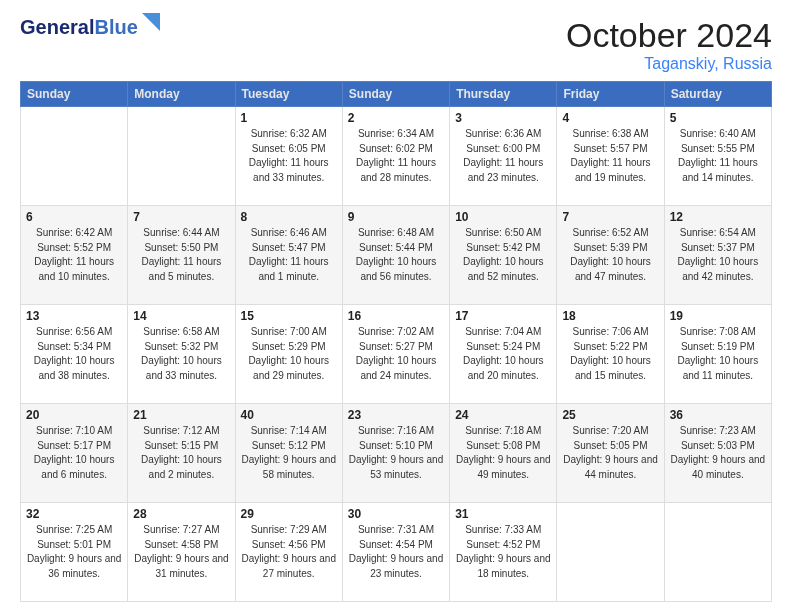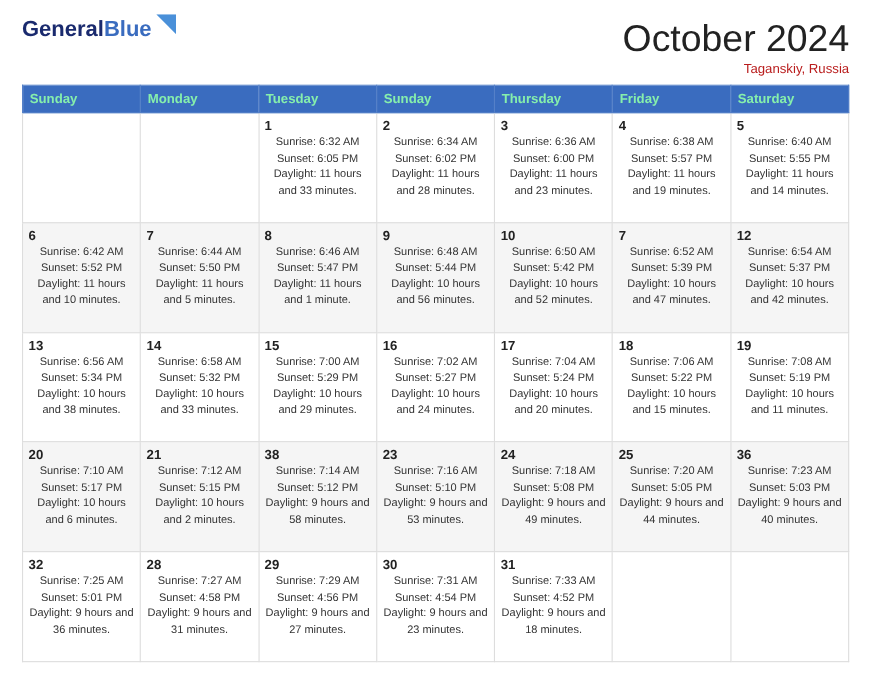--- a/index.html
+++ b/index.html
@@ -40,32 +40,32 @@
     }
     .title-block {
       text-align: right;
     }
     .month-title {
       font-size: 34px;
       font-weight: normal;
       color: #222;
     }
     .subtitle {
-      font-size: 12px;
-      color: #b91c1c;
+      font-size: 16px;
+      color: #3b82f6;
     }
     .calendar {
       flex: 1;
       border-collapse: collapse;
       width: 100%;
       font-size: 10.5px;
     }
     .calendar thead tr th {
       background: #3a6cbf;
-      color: #86efac;
+      color: #e5e5e5;
       font-size: 12px;
       font-weight: bold;
       padding: 5px 6px;
       text-align: left;
       border: 1px solid #5580c8;
     }
     .calendar tbody tr td {
       border: 1px solid #ddd;
       padding: 4px 5px;
       vertical-align: top;
@@ -216,21 +216,21 @@
         <tr>
           <td>
             <span class="day-num">20</span>
             <div class="day-detail">Sunrise: 7:10 AM<br>Sunset: 5:17 PM<br>Daylight: 10 hours and 6 minutes.</div>
           </td>
           <td>
             <span class="day-num">21</span>
             <div class="day-detail">Sunrise: 7:12 AM<br>Sunset: 5:15 PM<br>Daylight: 10 hours and 2 minutes.</div>
           </td>
           <td>
-            <span class="day-num">38</span>
+            <span class="day-num">40</span>
             <div class="day-detail">Sunrise: 7:14 AM<br>Sunset: 5:12 PM<br>Daylight: 9 hours and 58 minutes.</div>
           </td>
           <td>
             <span class="day-num">23</span>
             <div class="day-detail">Sunrise: 7:16 AM<br>Sunset: 5:10 PM<br>Daylight: 9 hours and 53 minutes.</div>
           </td>
           <td>
             <span class="day-num">24</span>
             <div class="day-detail">Sunrise: 7:18 AM<br>Sunset: 5:08 PM<br>Daylight: 9 hours and 49 minutes.</div>
           </td>

